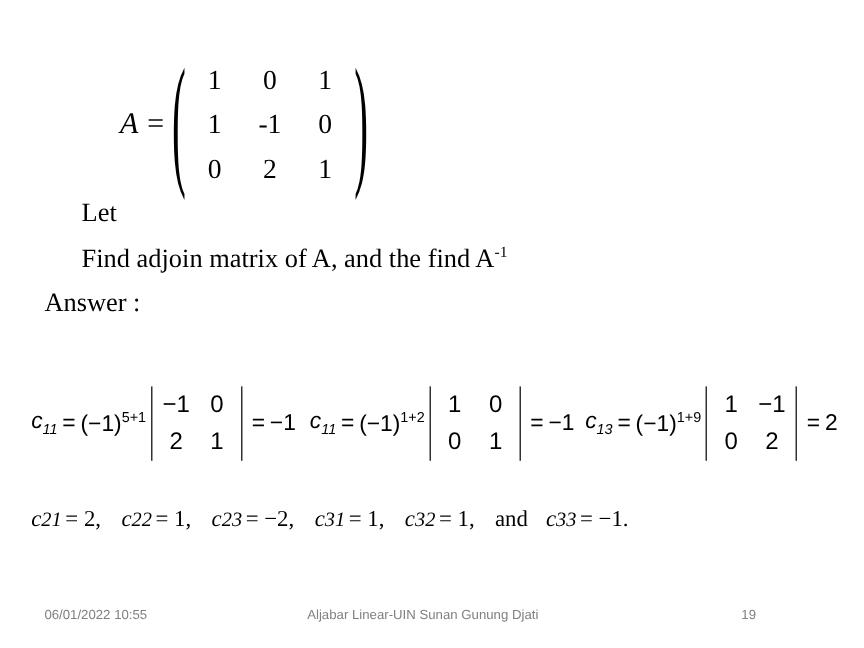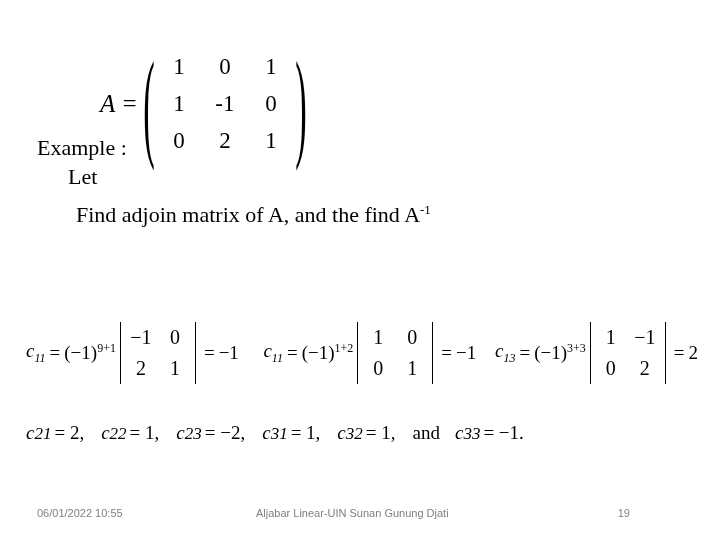--- a/index.html
+++ b/index.html
@@ -58,38 +58,38 @@
   
   .txt {
     position: absolute;
     font-family: "Liberation Serif", serif;
     font-size: 22px;
     white-space: nowrap;
     line-height: 1.1;
   }
   #line-example { left: 37px; top: 136px; }
   #line-let     { left: 68px; top: 165px; }
-  #line-find    { left: 76px; top: 203px; text-align: right; }
+  #line-find    { left: 68px; top: 203px; text-align: right; }
   #line-answer  { left: 37px; top: 240px; }
   #line-bydef   { left: 68px; top: 272px; }
   .sup { font-size: 13px; vertical-align: super; }
 
   
   #cofactor-row {
     position: absolute;
     left: 26px;
     top: 322px;
     width: 672px;
     display: flex;
     align-items: center;
   }
   .cof-expr {
     display: flex;
     align-items: center;
-    font-family: Liberation Serif, serif;
+    font-family: Liberation Sans, sans-serif;
     font-size: 19px;
     font-style: italic;
     white-space: nowrap;
   }
   .cof-expr .up { font-style: normal; }
   .cof-name { font-style: italic; }
   .cof-name .sub {
     font-size: 12px;
     font-style: italic;
     vertical-align: sub;
@@ -182,36 +182,36 @@
       <span>1</span>
       <span>-1</span>
       <span>0</span>
       <span>0</span>
       <span>2</span>
       <span>1</span>
     </div>
     <span class="paren paren-right">)</span>
   </div>
 
-  <div class="txt" id="line-example">Example :</div>
 
   <div class="txt" id="line-let">Let</div>
 
   <div class="txt" id="line-find">
     <span>Find  adjoin matrix  of A, and the find A</span><span class="sup">-1</span>
   </div>
 
+  <div class="txt" id="line-answer">Answer :</div>
 
 
   <div id="cofactor-row">
 
     <div class="cof-expr">
       <span class="cof-name"><span>c</span><span class="sub">11</span></span>
       <span class="eq">=</span>
-      <span class="signpow"><span>(−1)</span><span class="exp">9+1</span></span>
+      <span class="signpow"><span>(−1)</span><span class="exp">5+1</span></span>
       <span class="det">
         <span class="bar"></span>
         <span class="det-grid">
           <span>−1</span>
           <span>0</span>
           <span>2</span>
           <span>1</span>
         </span>
         <span class="bar"></span>
       </span>
@@ -237,21 +237,21 @@
       </span>
       <span class="eq">=</span>
       <span class="up">−1</span>
     </div>
 
     <span class="gap-sm"></span>
 
     <div class="cof-expr">
       <span class="cof-name"><span>c</span><span class="sub">13</span></span>
       <span class="eq">=</span>
-      <span class="signpow"><span>(−1)</span><span class="exp">3+3</span></span>
+      <span class="signpow"><span>(−1)</span><span class="exp">1+9</span></span>
       <span class="det">
         <span class="bar"></span>
         <span class="det-grid">
           <span>1</span>
           <span>−1</span>
           <span>0</span>
           <span>2</span>
         </span>
         <span class="bar"></span>
       </span>

